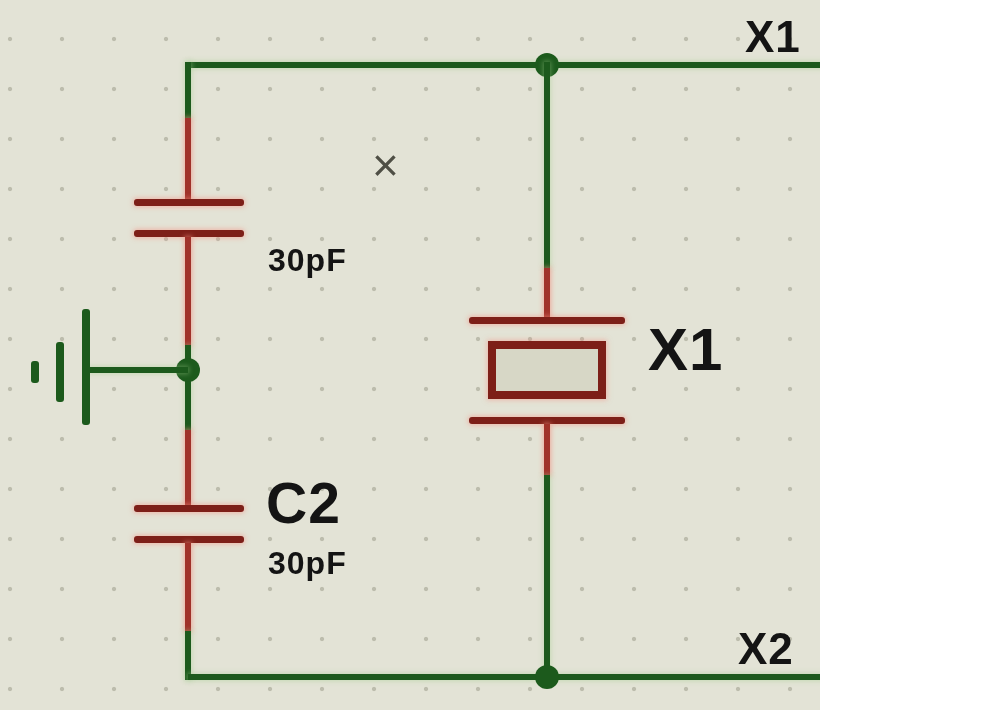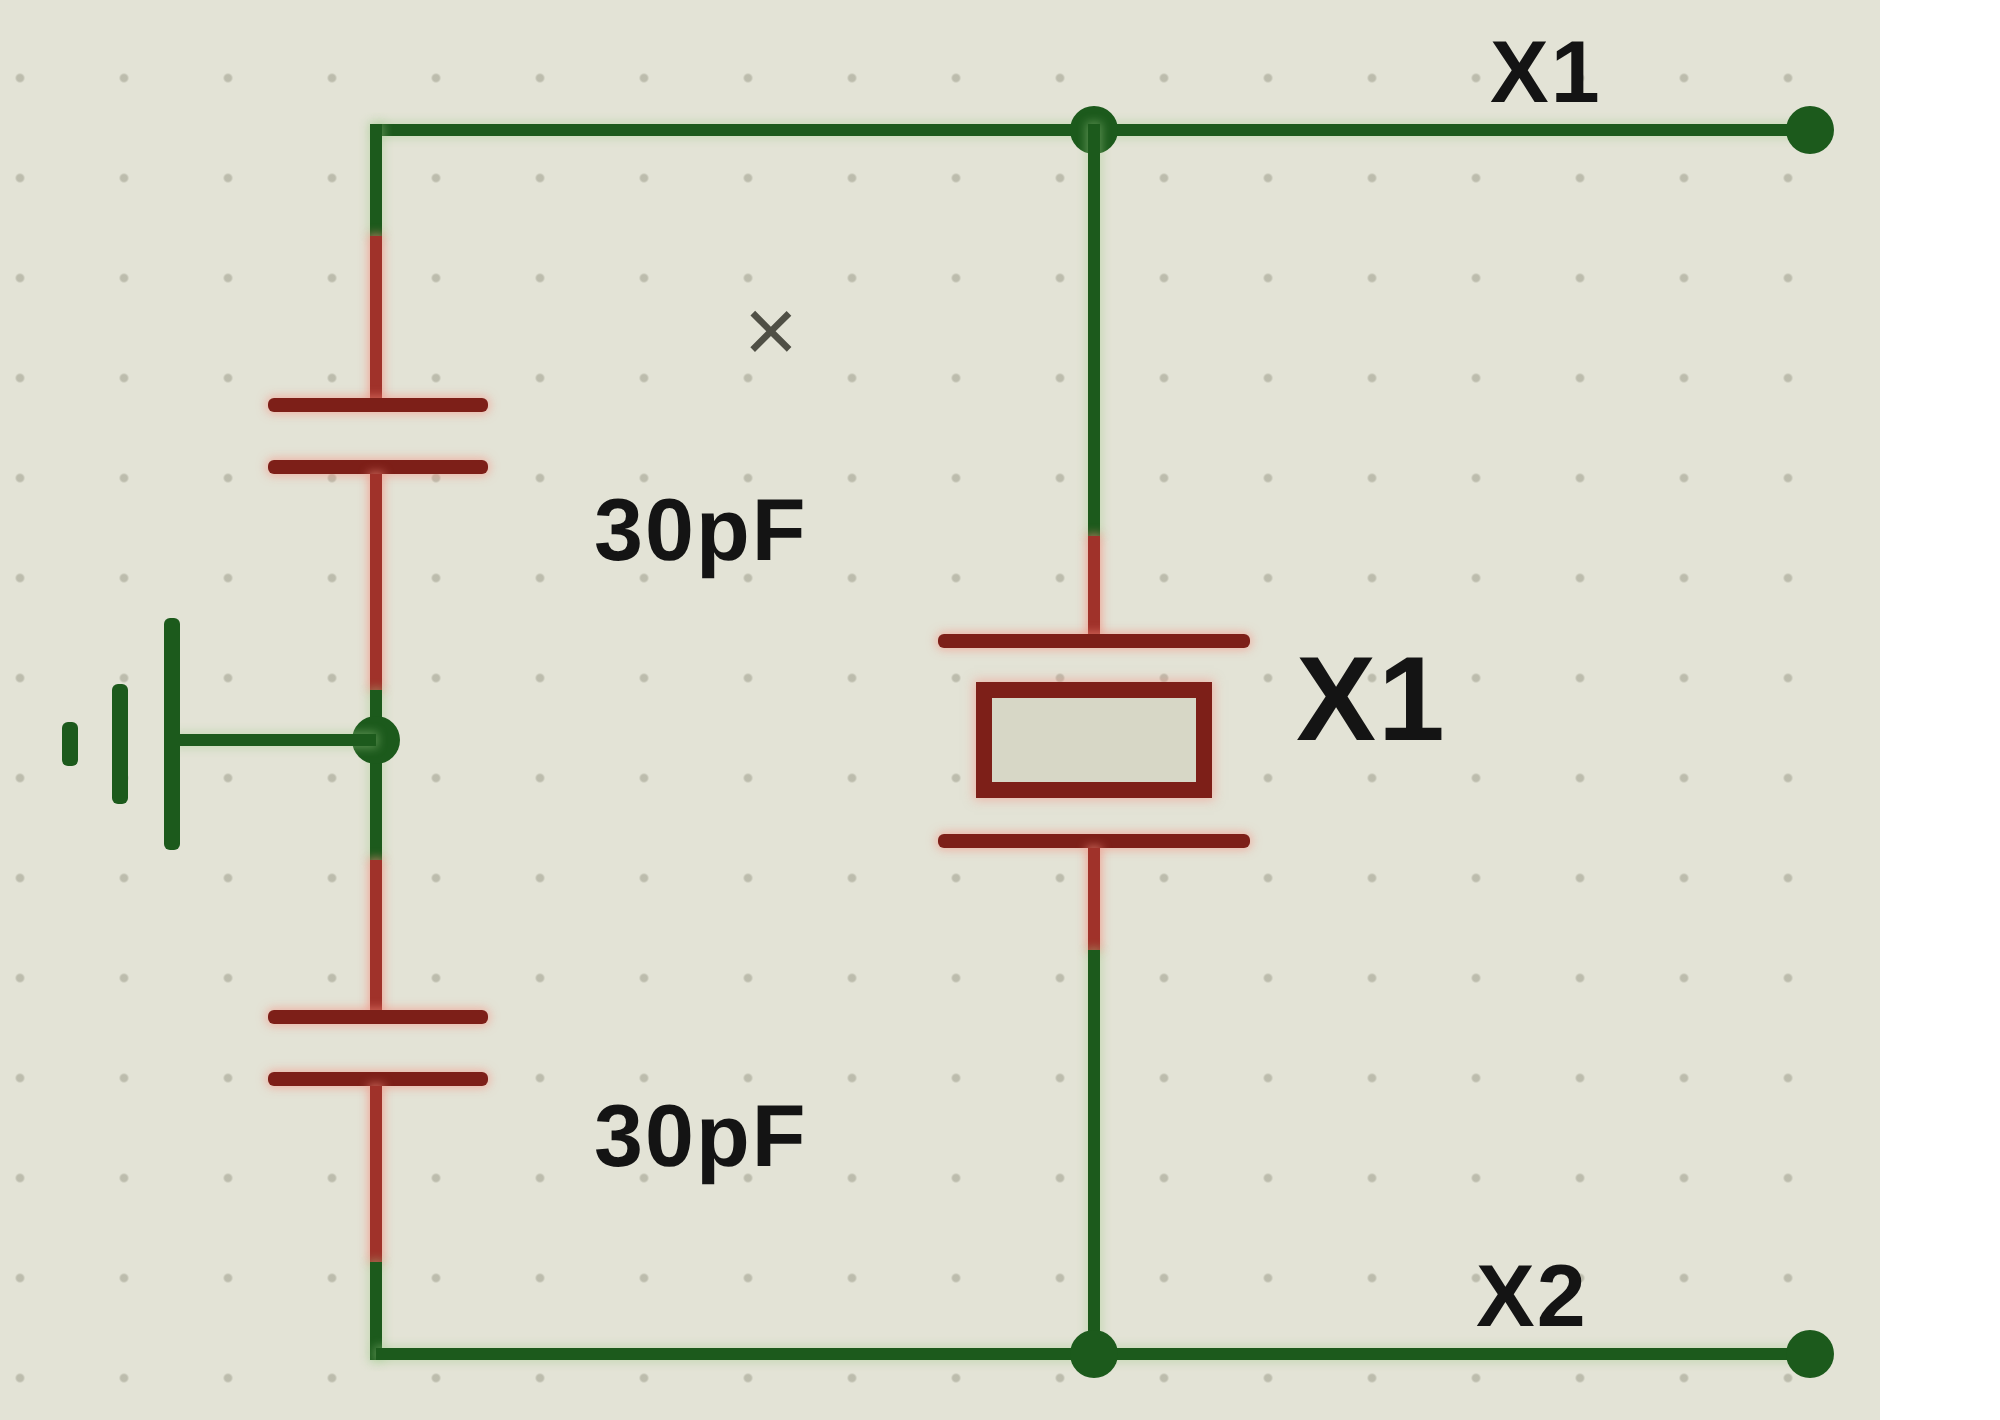--- a/index.html
+++ b/index.html
@@ -10,21 +10,21 @@
     --crystal_fill: #d7d7c6;
     --label: #141414;
     --marker: #4f4f45;
   }
   * { margin: 0; padding: 0; box-sizing: border-box; }
   html, body { width: 1000px; height: 710px; }
   body { font-family: "Liberation Sans", sans-serif; }
 
   .canvas {
     position: relative;
-    width: 940px;
+    width: 820px;
     height: 710px;
     background-color: var(--bg);
     background-image: radial-gradient(circle, rgba(125,125,105,0.38) 1.6px, rgba(125,125,105,0) 2.6px);
     background-size: 52px 50px;
     background-position: 36px 14px;
     overflow: hidden;
     text-decoration: underline;
   }
 
   .wire-h, .wire-v, .gnd-bar { position: absolute; }
@@ -54,21 +54,21 @@
 
   .lbl {
     position: absolute;
     color: var(--label);
     font-weight: bold;
     line-height: 1;
     white-space: nowrap;
     letter-spacing: 1px;
   }
   .lbl-ref   { font-size: 57px; }
-  .lbl-val   { font-size: 44px; margin-left: 29px; }
+  .lbl-val   { font-size: 32px; }
   .lbl-net   { font-size: 44px; }
   .lbl-xref  { font-size: 60px; }
 
   .origin-marker {
     position: absolute;
     color: var(--marker);
     font-size: 46px;
     font-weight: 300;
     line-height: 1;
   }
@@ -91,20 +91,21 @@
   <div class="lbl lbl-val" style="left:268px; top:244px;">30pF</div>
   <div class="origin-marker" style="left:372px; top:142px;">×</div>
 
   <div class="pin-v" style="left:185px; top:237px; height:108px;"></div>
   <div class="wire-v" style="left:185px; top:345px; height:85px;"></div>
   <div class="dot" style="left:176px; top:358px;"></div>
   <div class="pin-v" style="left:185px; top:430px; height:76px;"></div>
 
   <div class="plate" style="left:134px; top:505px; width:110px;"></div>
   <div class="plate" style="left:134px; top:536px; width:110px;"></div>
+  <div class="lbl lbl-ref" style="left:266px; top:475px;">C2</div>
   <div class="lbl lbl-val" style="left:268px; top:547px;">30pF</div>
 
   <div class="pin-v" style="left:185px; top:543px; height:88px;"></div>
   <div class="wire-v" style="left:185px; top:631px; height:49px;"></div>
 
   <div class="wire-h" style="left:88px; top:367px; width:100px;"></div>
   <div class="gnd-bar" style="left:82px; top:309px; width:8px; height:116px;"></div>
   <div class="gnd-bar" style="left:56px; top:342px; width:8px; height:60px;"></div>
   <div class="gnd-bar" style="left:31px; top:361px; width:8px; height:22px;"></div>
 

